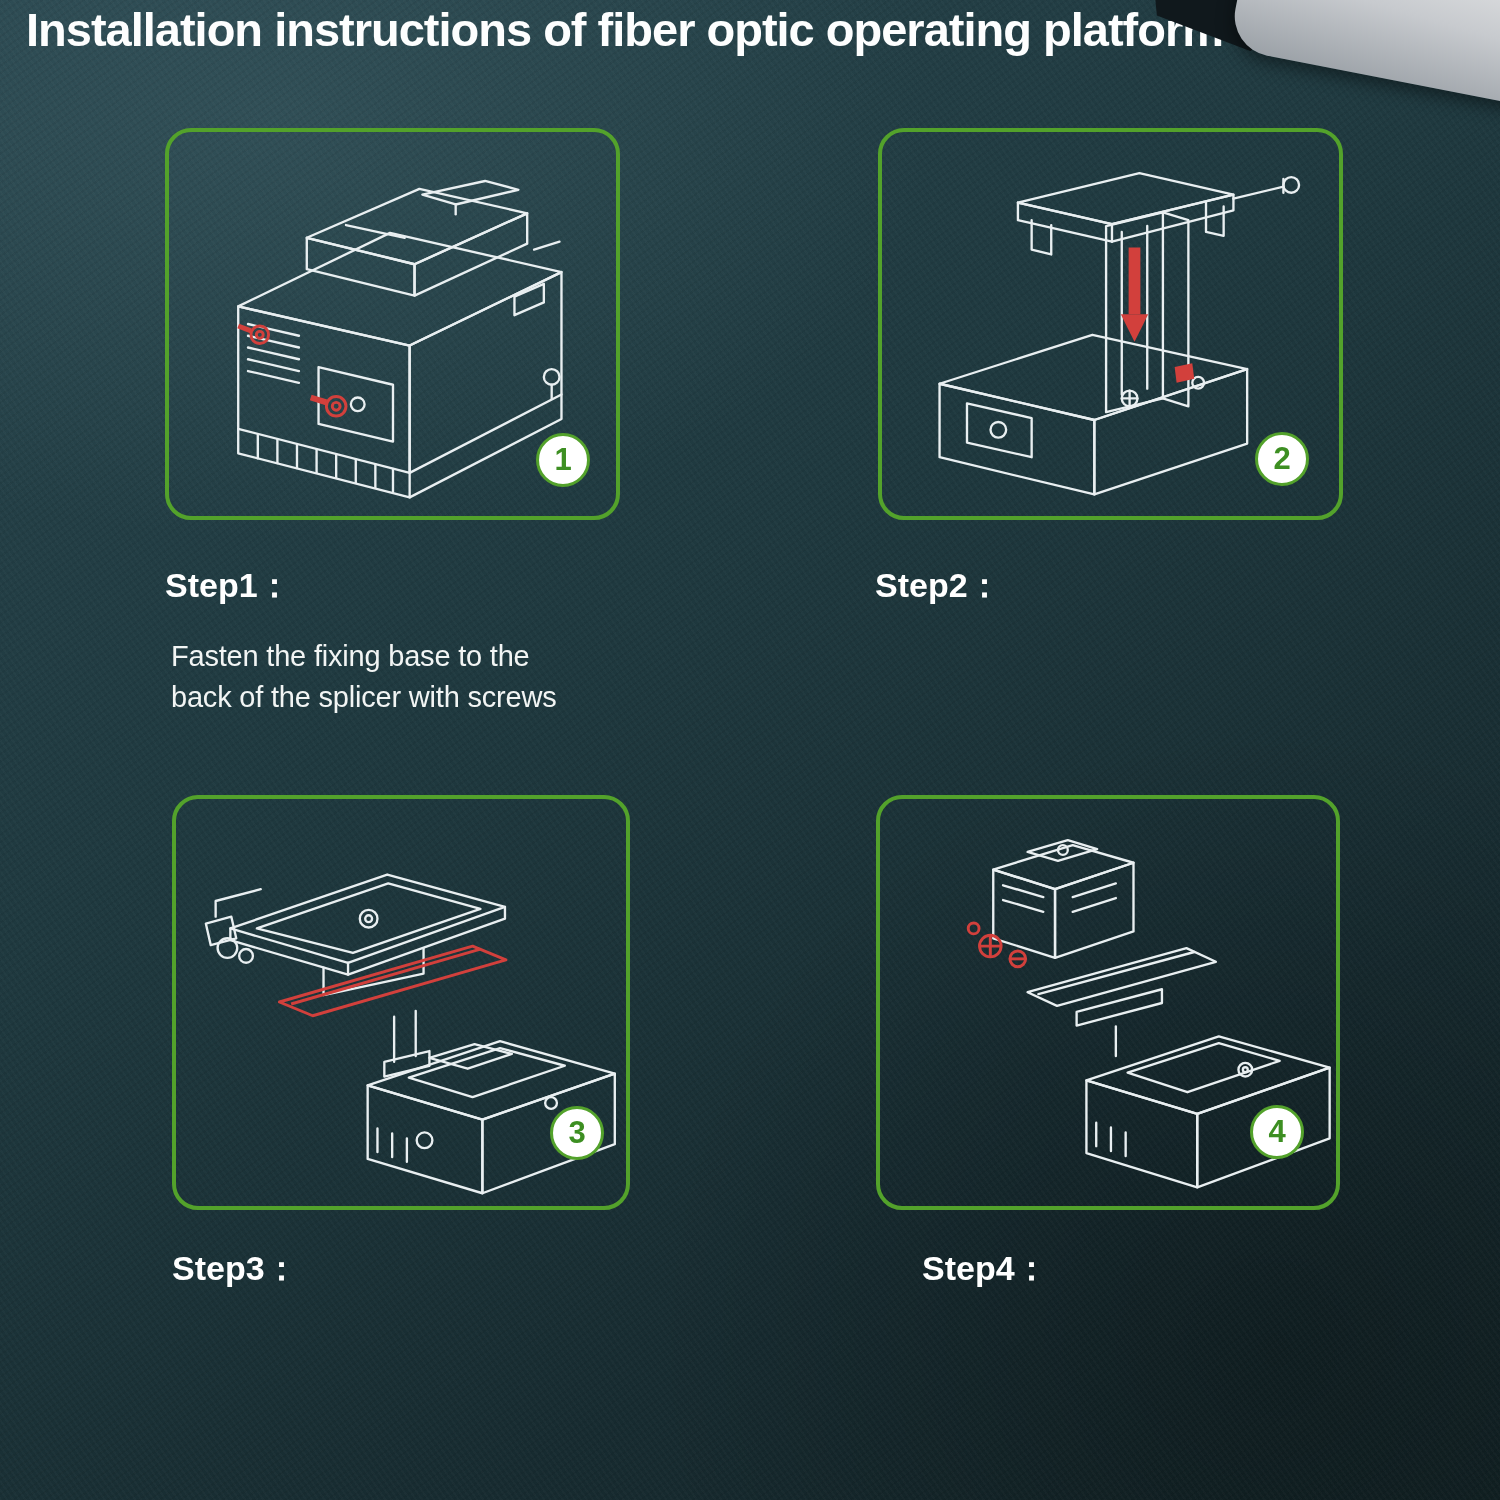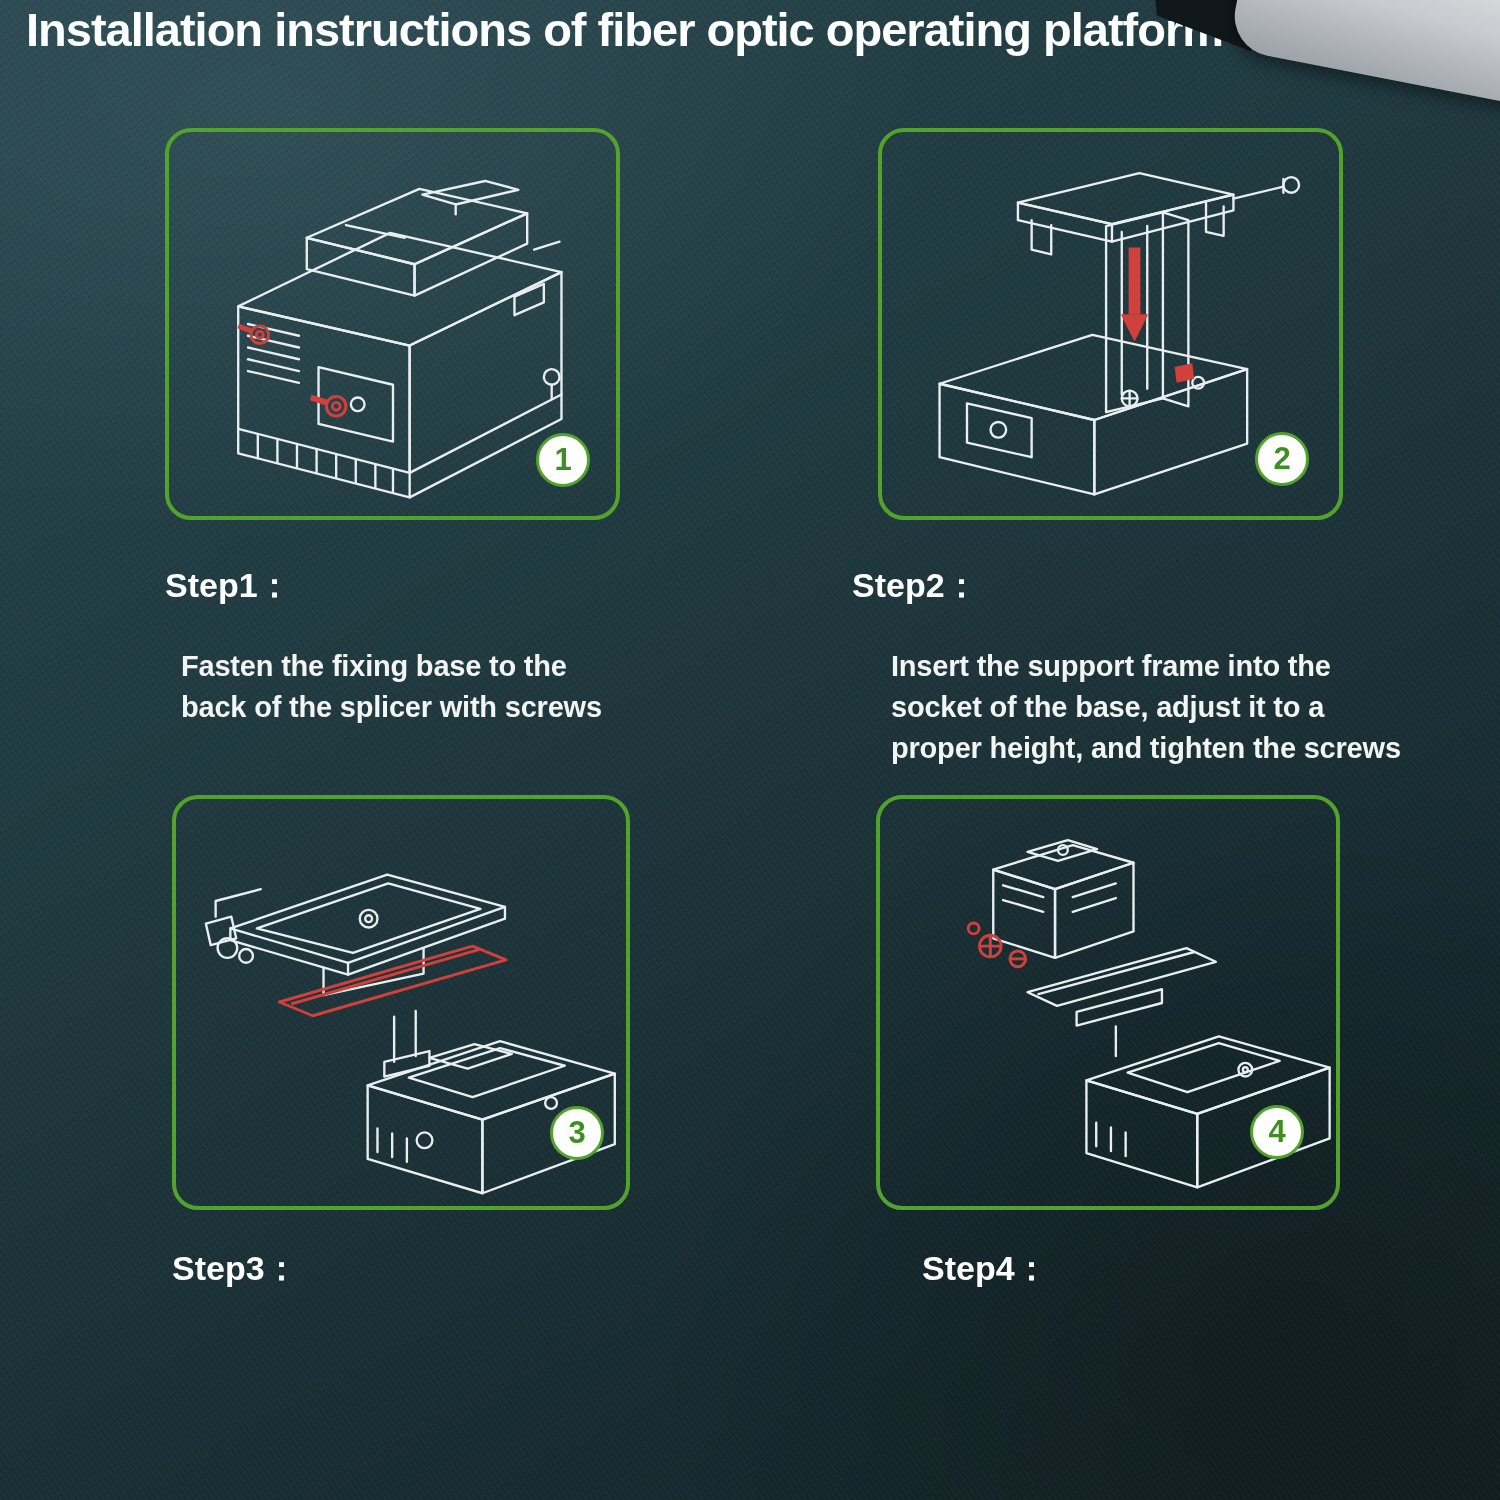--- a/index.html
+++ b/index.html
@@ -50,25 +50,25 @@
     display:flex;align-items:center;justify-content:center;
   }
   #panel-1 .badge{right:26px;bottom:29px;}
   #panel-2 .badge{right:30px;bottom:30px;}
   #panel-3 .badge{right:22px;bottom:46px;}
   #panel-4 .badge{right:32px;bottom:47px;}
   .step-heading{
     position:absolute;margin:0;font-size:34px;font-weight:bold;color:#ffffff;
   }
   #heading-1{left:165px;top:563px;text-align:right;}
-  #heading-2{left:852px;top:563px;}
+  #heading-2{left:875px;top:563px;}
   #heading-3{left:172px;top:1246px;text-align:right;}
   #heading-4{left:922px;top:1246px;}
   .step-desc{
-    position:absolute;margin:16px;font-size:29px;font-weight:bold;color:#f2f5f4;
+    position:absolute;margin:6px;font-size:29px;font-weight:normal;color:#f2f5f4;
     line-height:1.42;white-space:pre-line;letter-spacing:-.2px;
   }
   #desc-1{left:165px;top:630px;}
   #desc-2{left:875px;top:630px;}
   #desc-3{left:172px;top:1298px;}
   #desc-4{left:875px;top:1298px;}
 </style>
 </head>
 <body>
 
@@ -142,23 +142,20 @@
       </g>
       <g fill="#d2403c" stroke="none">
         <path d="M251,118 L263,118 L263,186 L251,186 Z"></path>
         <path d="M243,186 L257,214 L271,186 Z"></path>
         <path d="M298,240 L316,236 L318,252 L300,256 Z"></path>
       </g>
     </svg>
     <div class="badge">2</div>
   </div>
   <h2 class="step-heading" id="heading-2">Step2：</h2>
-  <p class="step-desc" id="desc-2">Insert the support frame into the
-socket of the base, adjust it to  a
-proper height, and tighten the screws</p>
 
   <div class="panel" id="panel-3">
     <svg viewBox="0 0 458 415">
       <g fill="none" stroke="#e9eff1" stroke-width="2.4" stroke-linejoin="round" stroke-linecap="round">
         <path d="M55,132 L215,77 L335,110 L175,167 Z"></path>
         <path d="M55,132 L55,144 L175,179 L175,167"></path>
         <path d="M175,179 L335,122 L335,110"></path>
         <path d="M82,132 L216,86 L310,112 L180,157 Z"></path>
         <circle cx="196" cy="122" r="9"></circle>
         <circle cx="196" cy="122" r="3.5"></circle>

